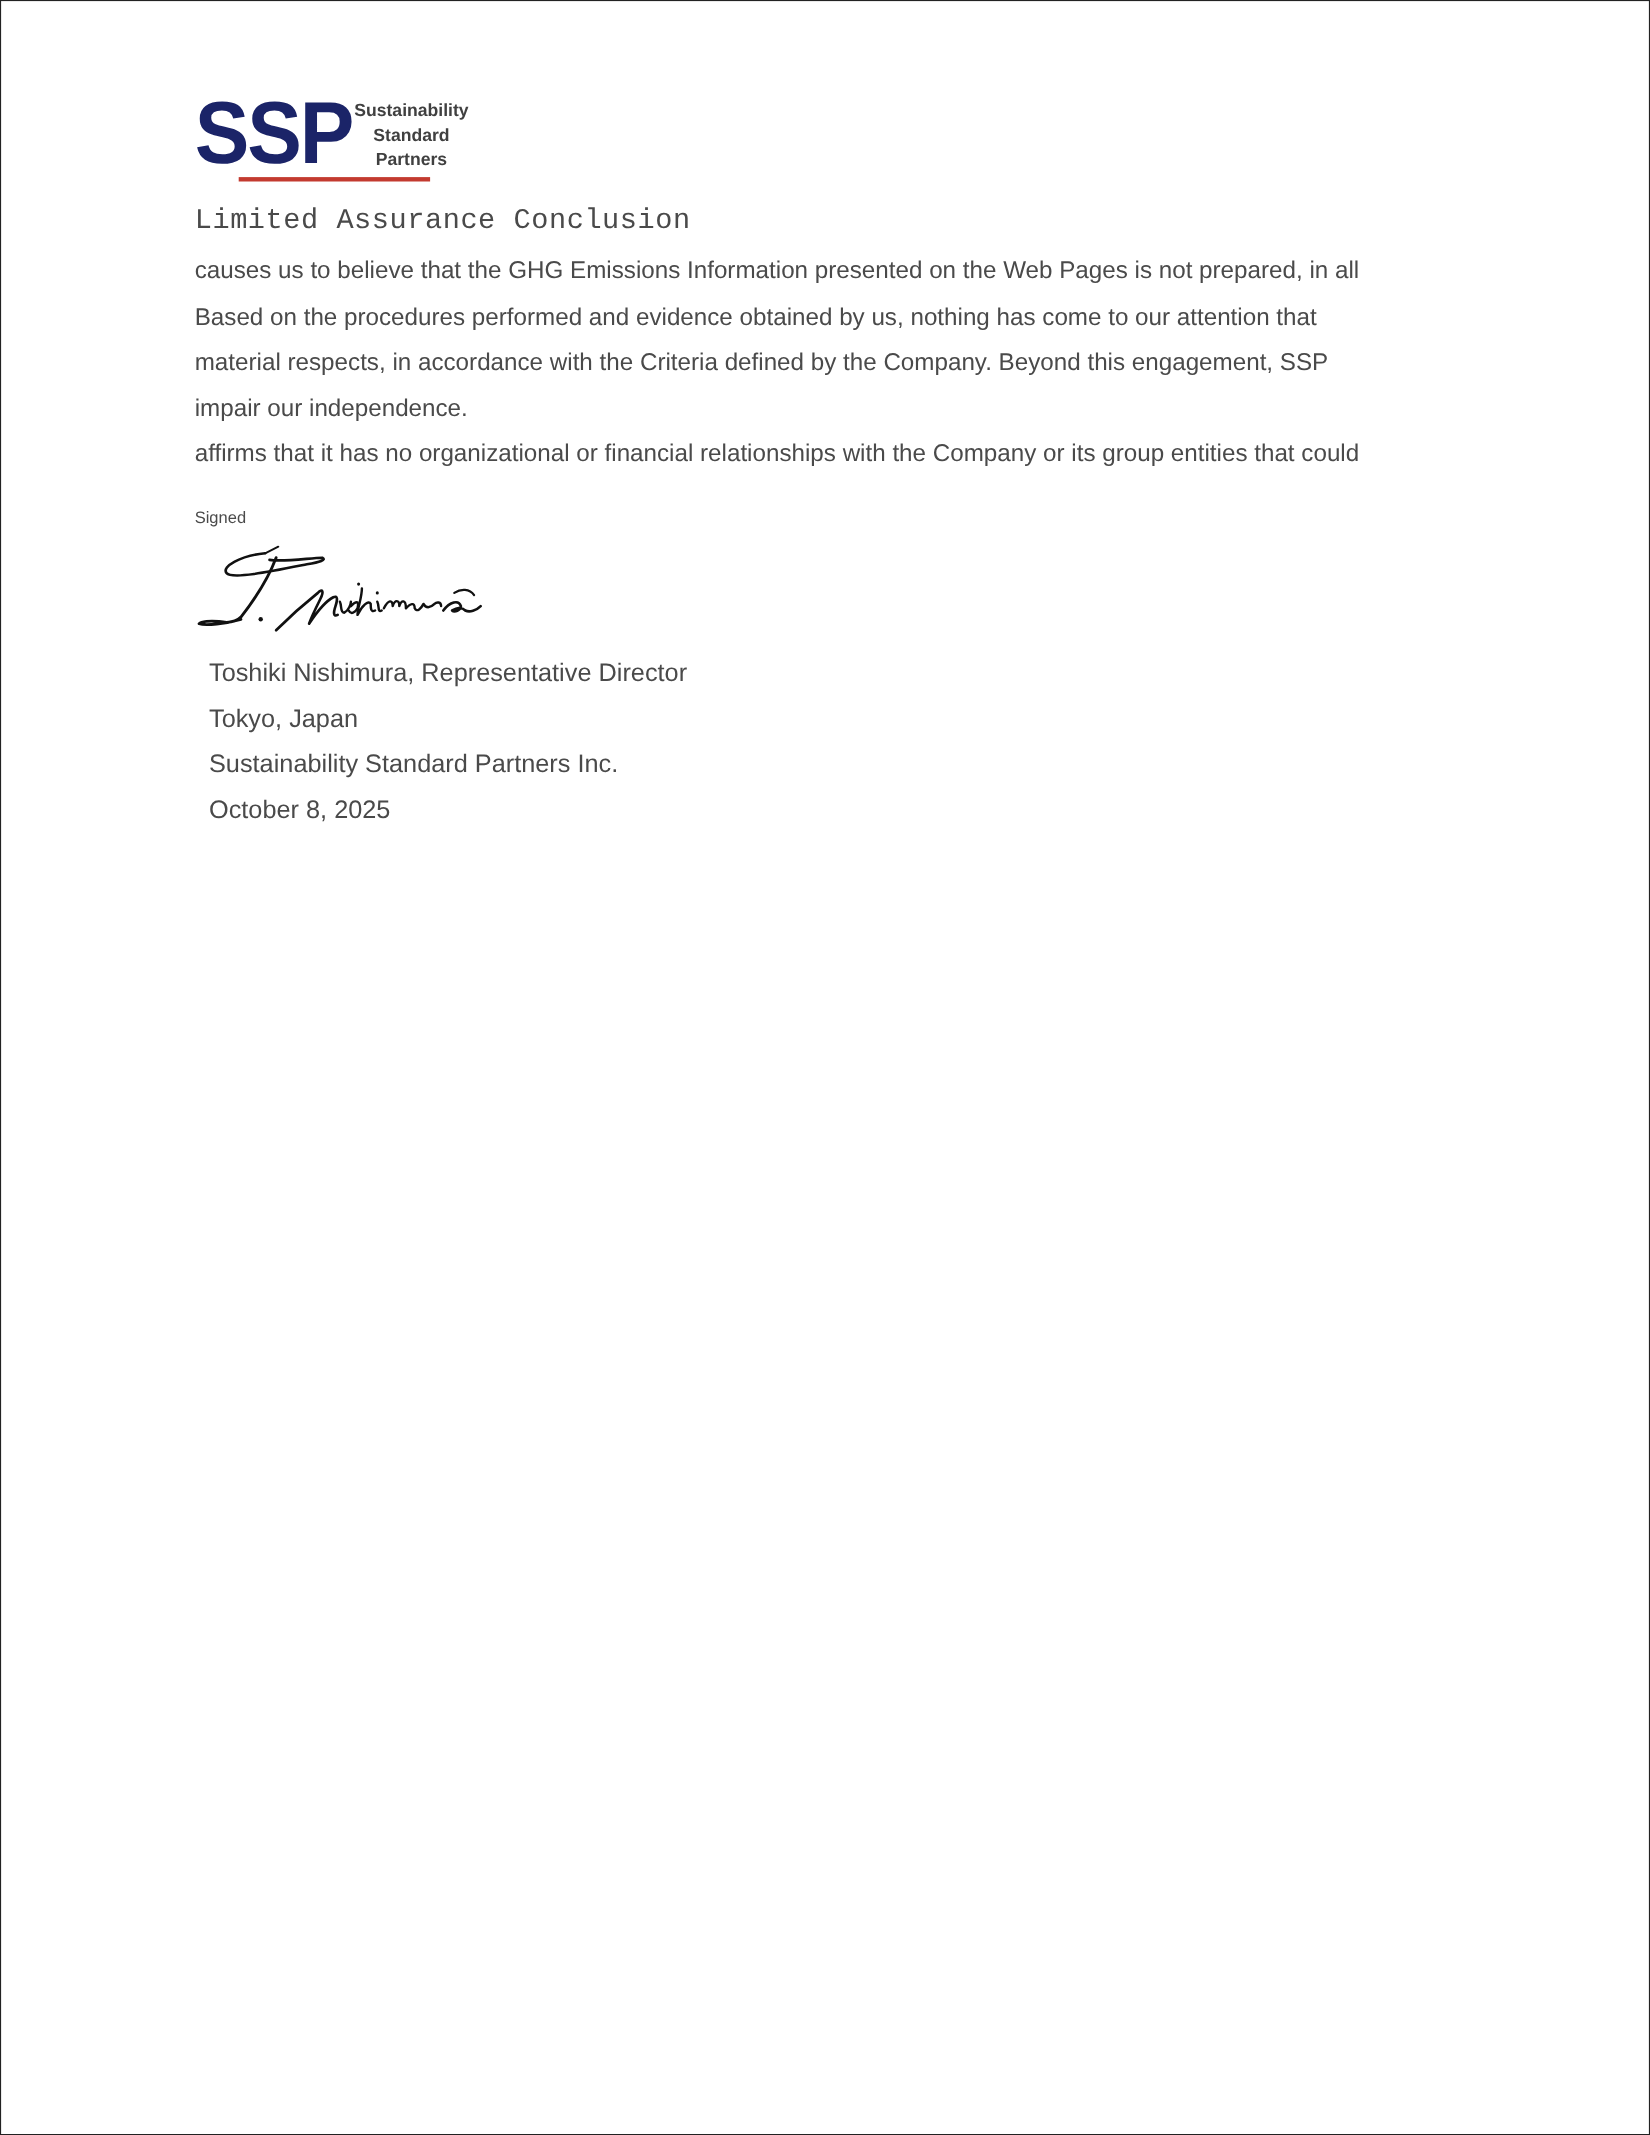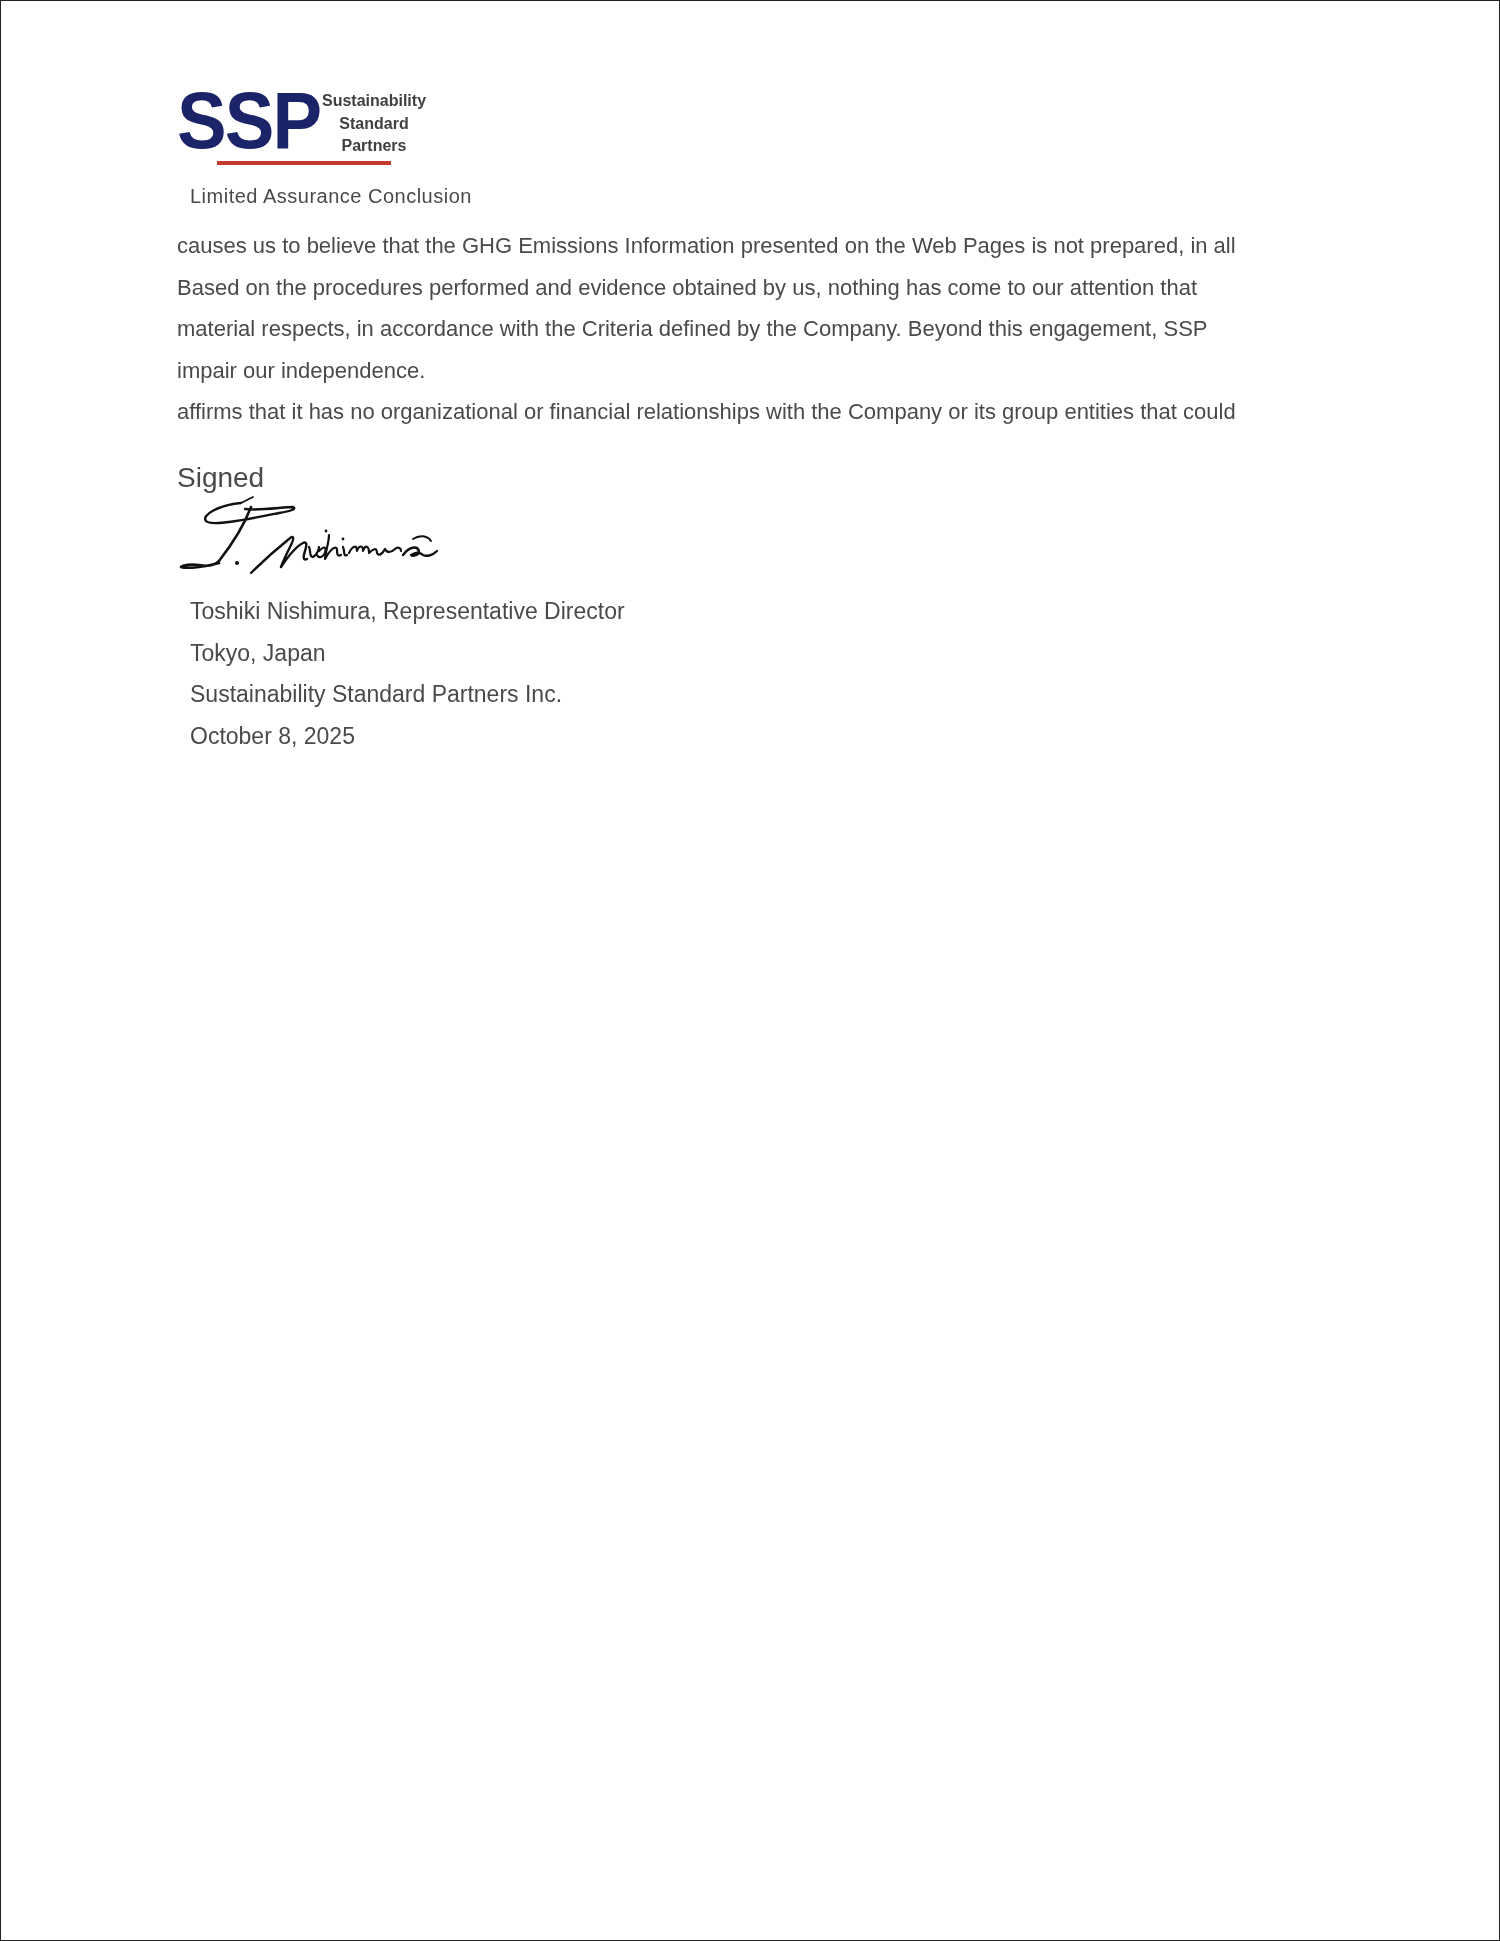--- a/index.html
+++ b/index.html
@@ -61,40 +61,41 @@
     height: 4px;
     background: #c33a2f;
   }
   .text {
     font-family: "Liberation Sans", sans-serif;
     color: #4a4a4a;
     font-weight: 300;
   }
   .heading {
     position: absolute;
-    left: 189px;
+    left: 176px;
     top: 184px;
-    font-size: 20px;
+    font-size: 26px;
     letter-spacing: 0.5px;
     white-space: nowrap;
+    font-family: Liberation Mono, monospace;
   }
   .paragraph {
     position: absolute;
     left: 176px;
     top: 224px;
     width: 1150px;
     font-size: 22px;
     line-height: 41.5px;
   }
   .paragraph div { white-space: nowrap; }
   .signed-label {
     position: absolute;
     left: 176px;
     top: 461px;
-    font-size: 28px;
+    font-size: 15px;
   }
   .signature {
     position: absolute;
     left: 178px;
     top: 494px;
     width: 262px;
     height: 88px;
   }
   .sig-block {
     position: absolute;

